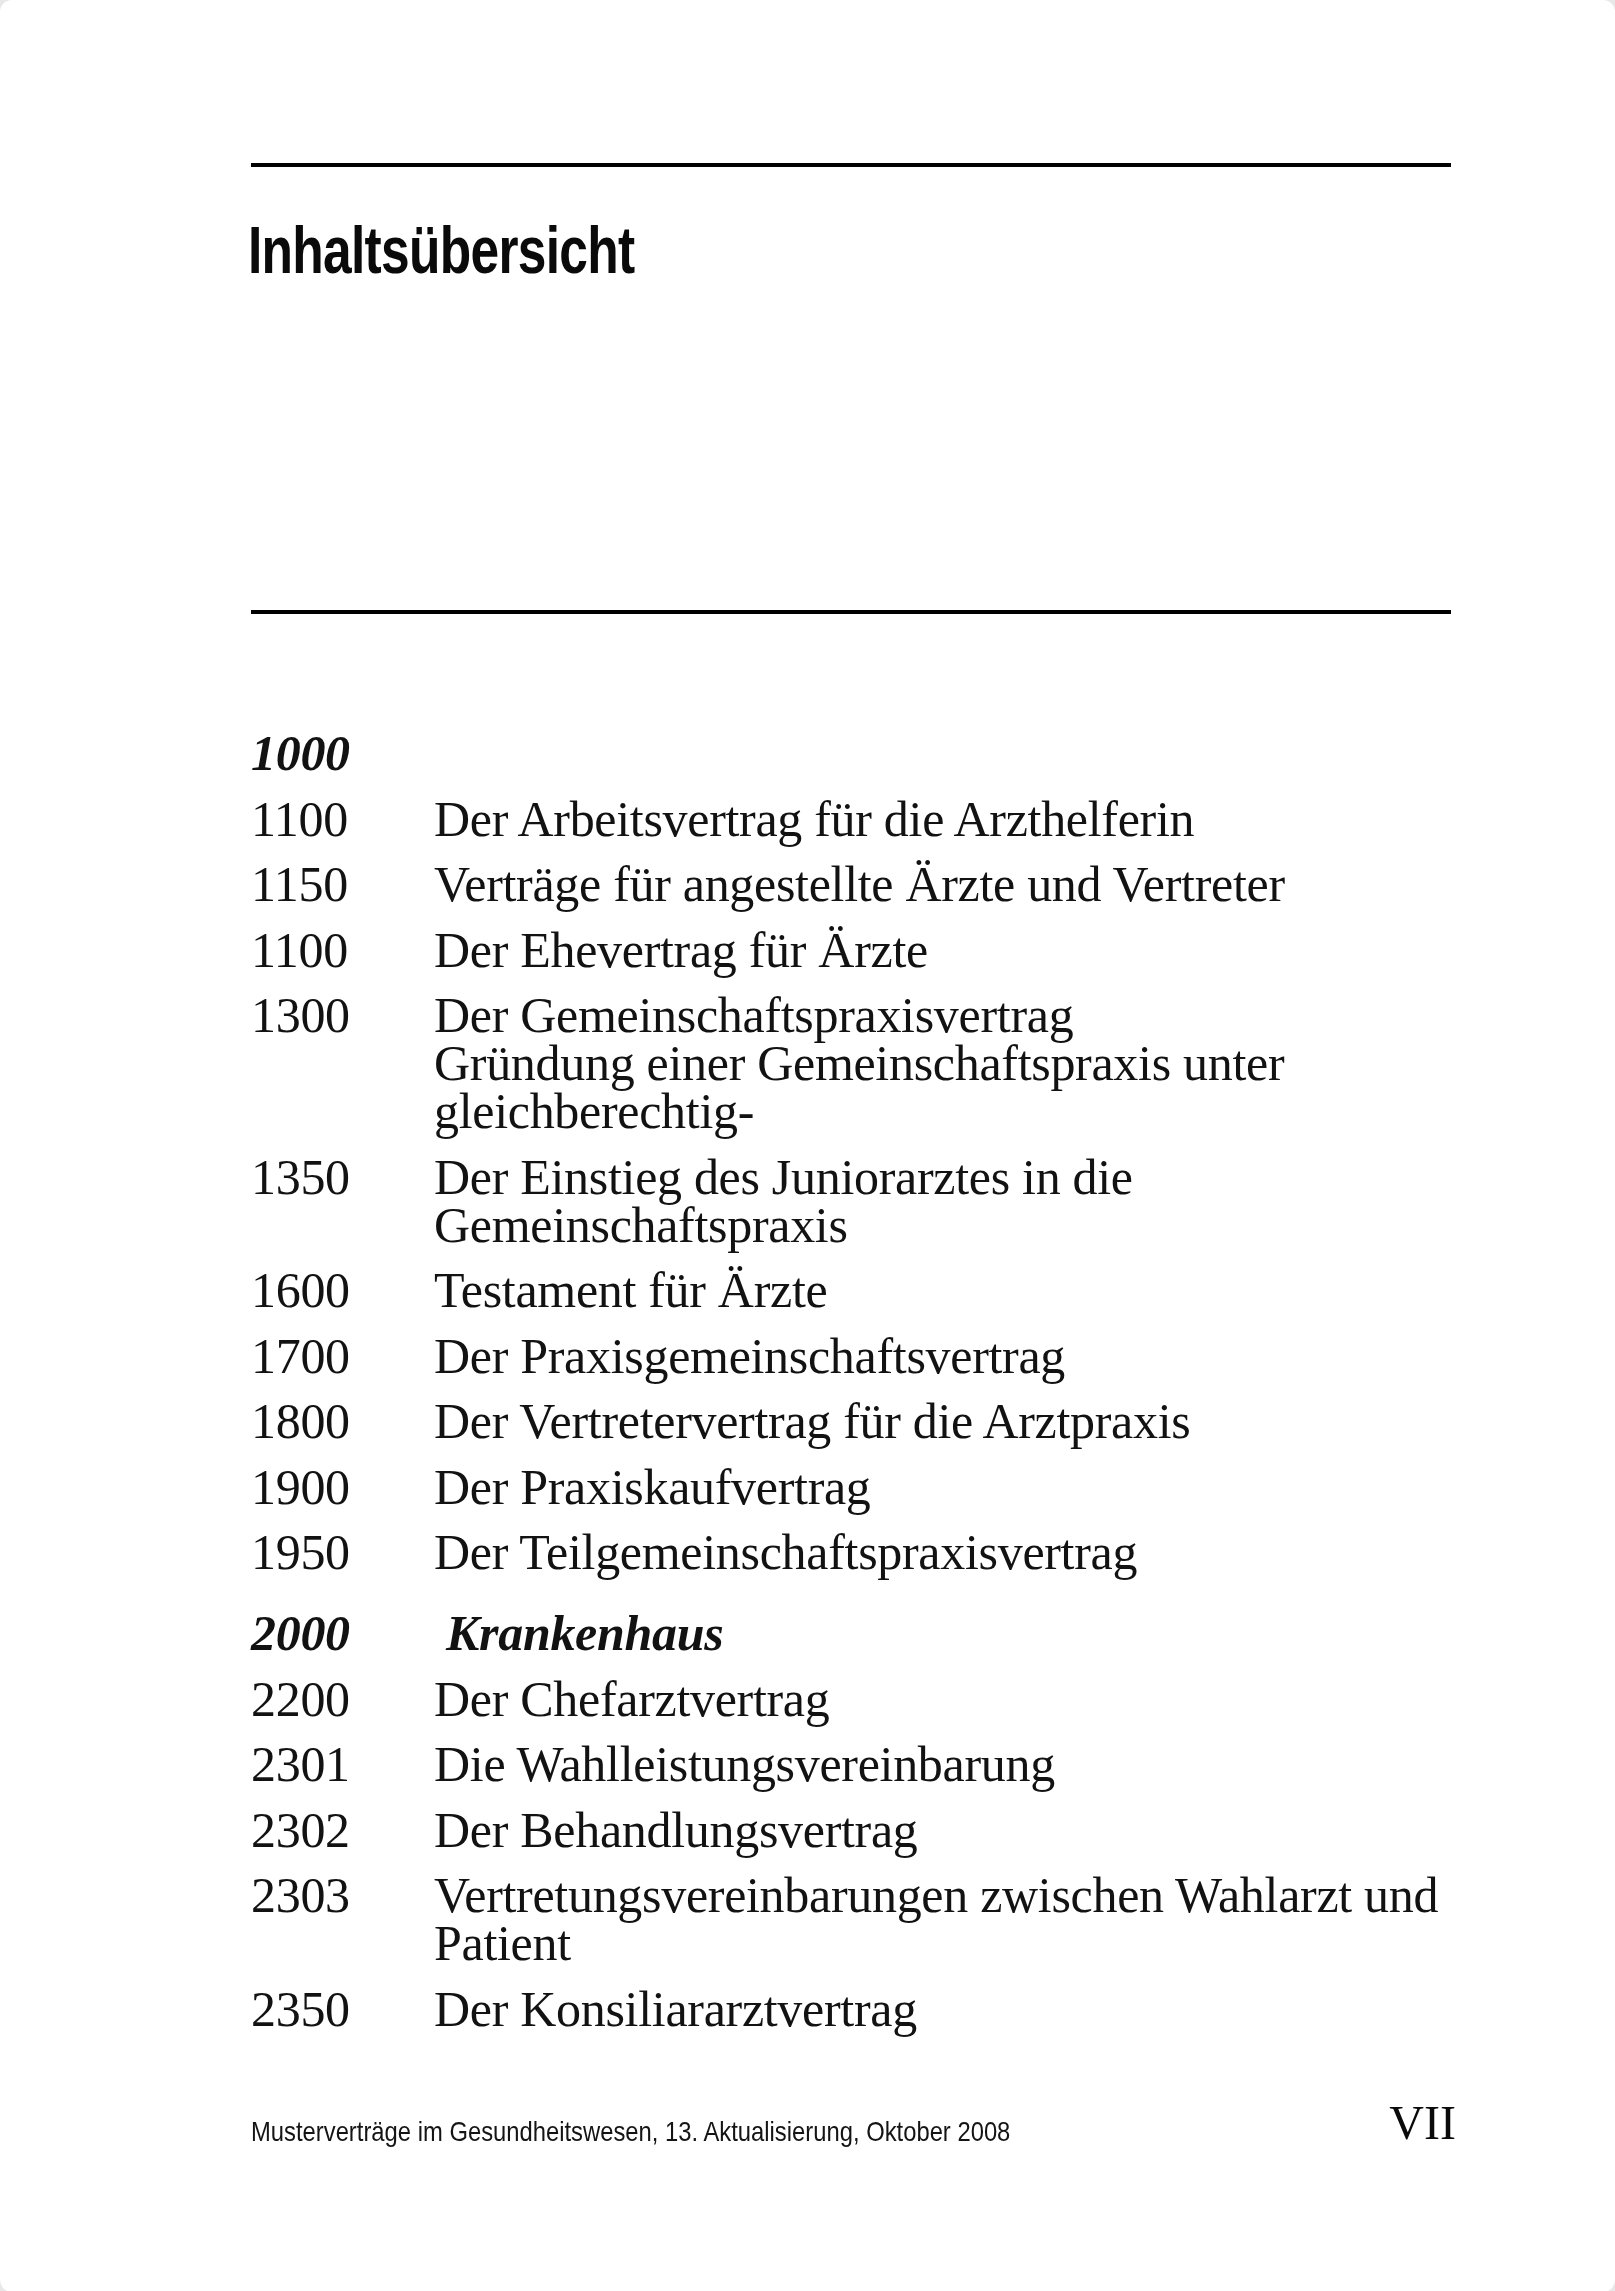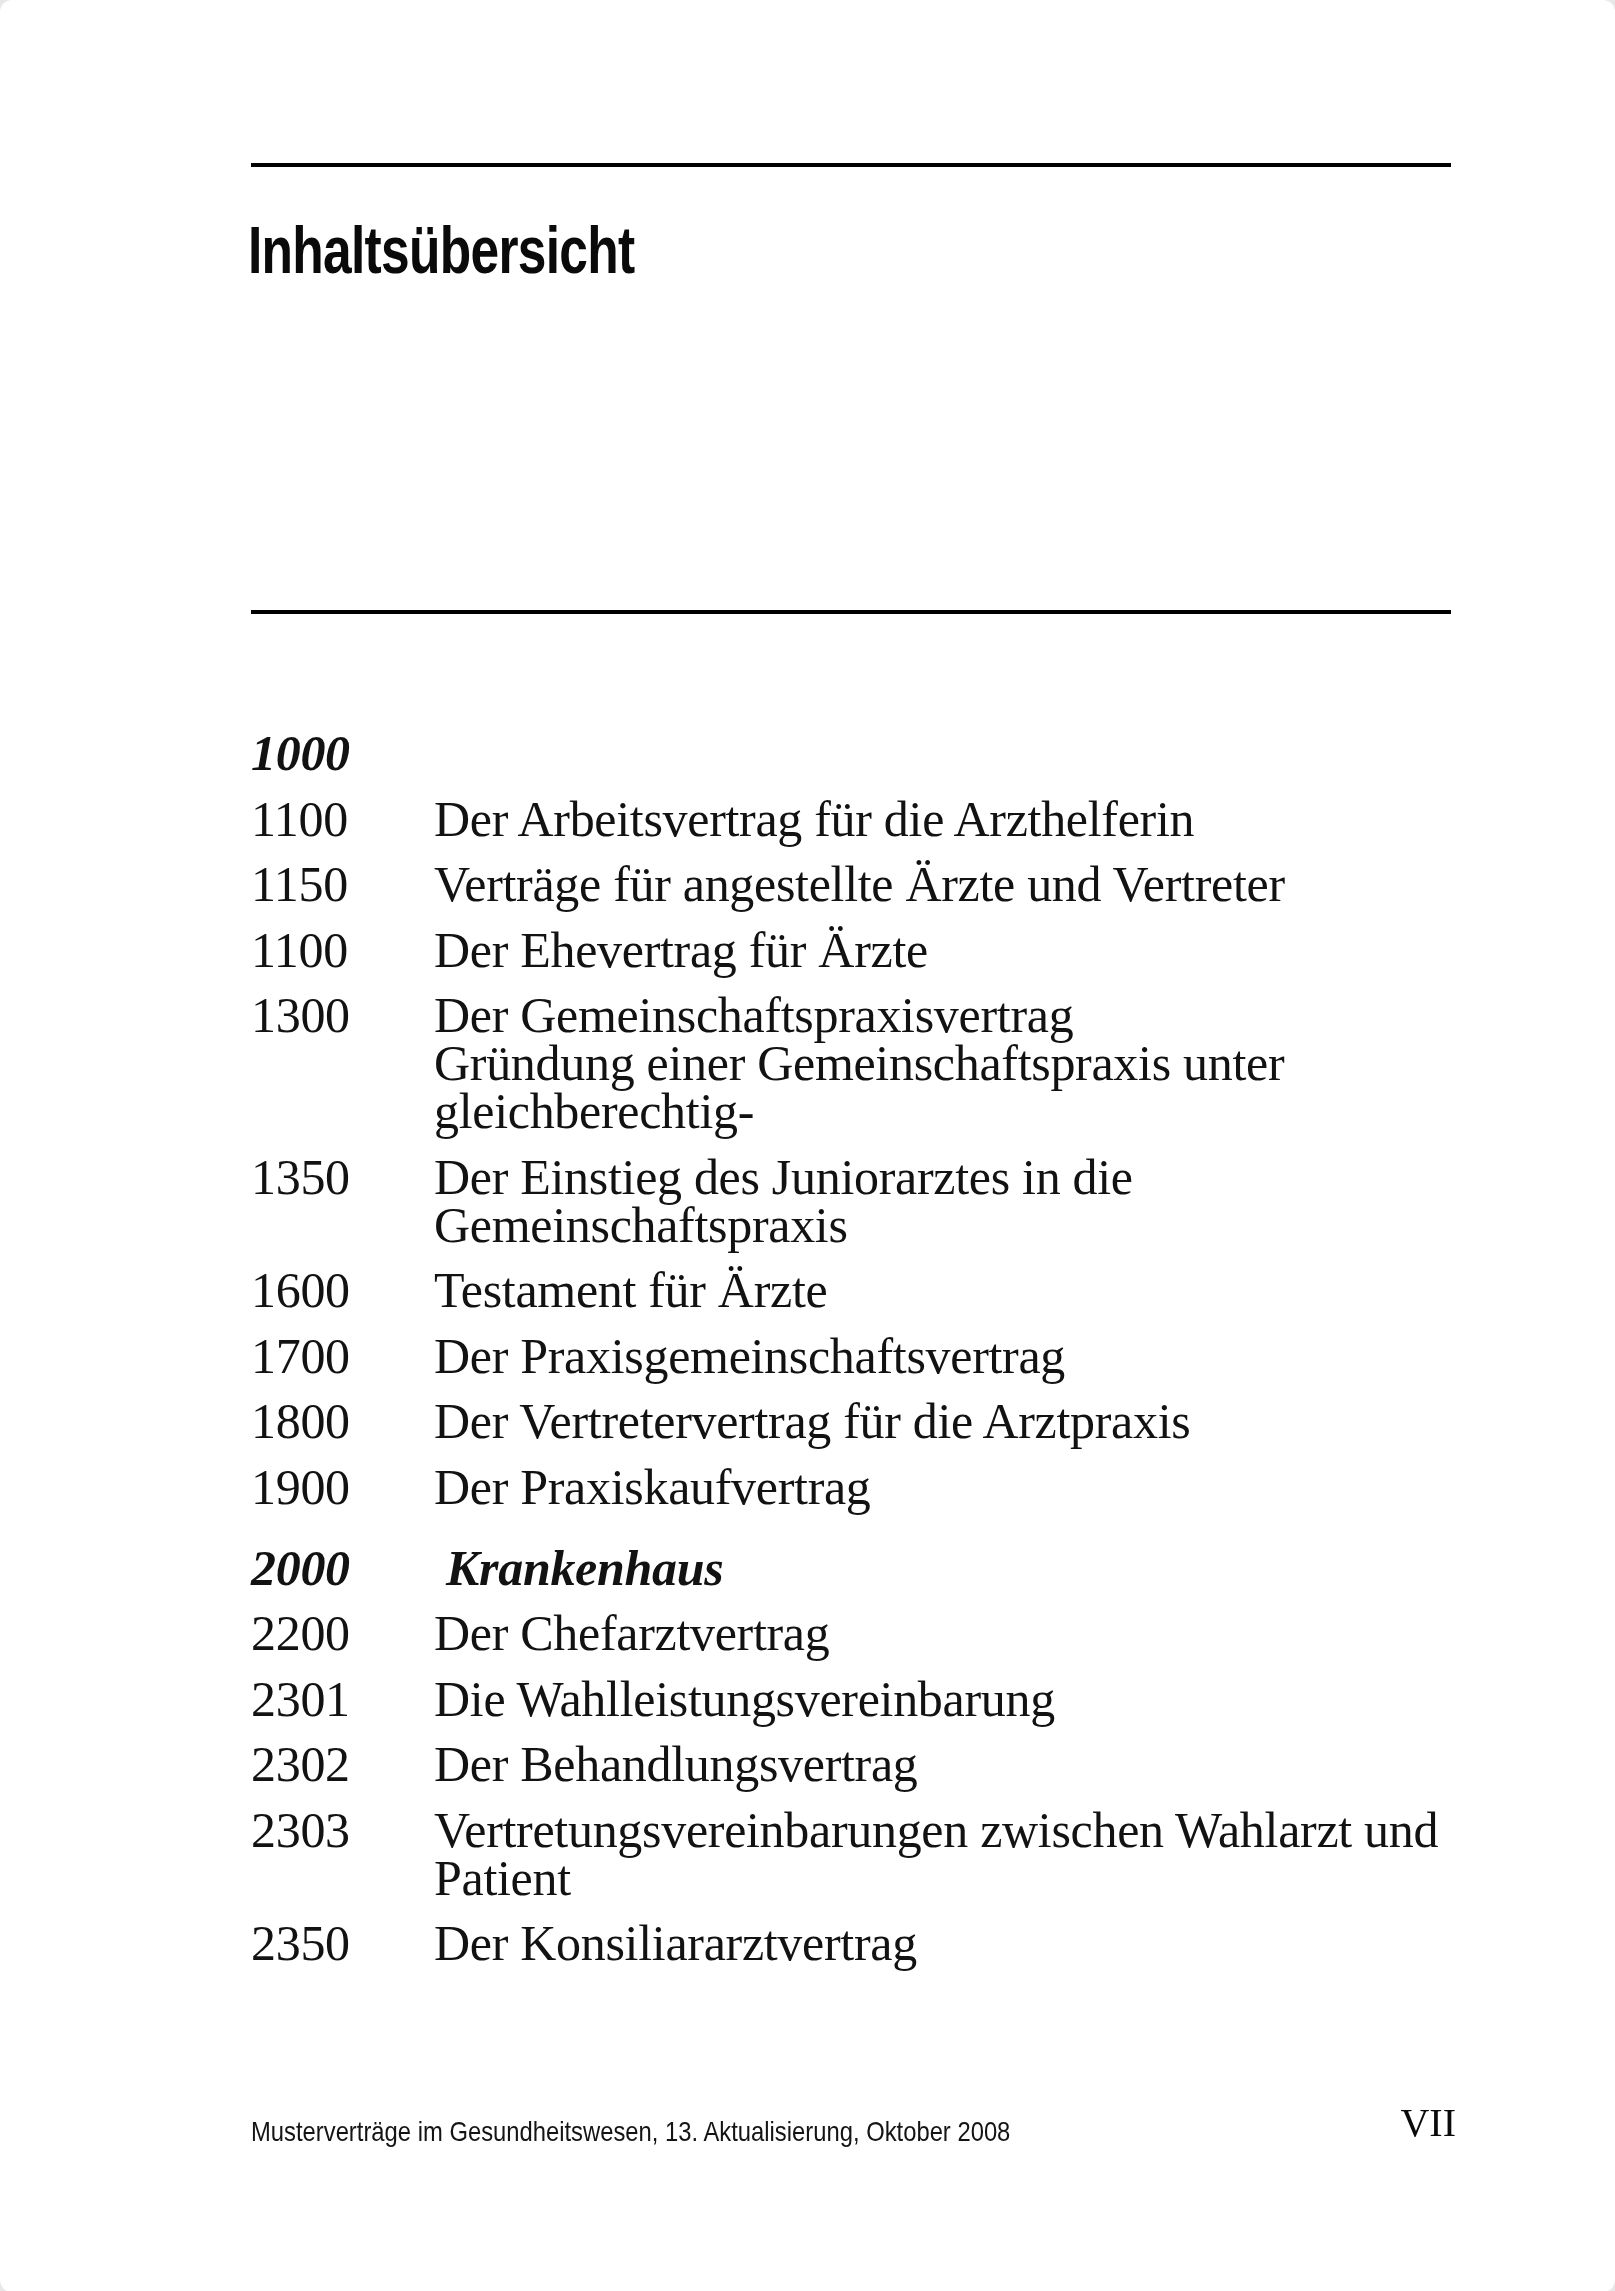--- a/index.html
+++ b/index.html
@@ -71,21 +71,21 @@
     color: #141414;
   }
   .page-number {
     position: absolute;
     left: 1292px;
     top: 2097px;
     width: 164px;
     margin: 0;
     text-align: right;
     font-family: "Liberation Serif", serif;
-    font-size: 40px;
+    font-size: 48px;
     line-height: 52px;
     color: #0a0a0a;
   }
 </style>
 </head>
 <body>
 
 <div class="page">
 
   <div class="rule rule-top"></div>
@@ -142,20 +142,24 @@
     <div class="toc-row">
       <span class="toc-number">1800</span>
       <span class="toc-title">Der Vertretervertrag für die Arztpraxis</span>
     </div>
 
     <div class="toc-row">
       <span class="toc-number">1900</span>
       <span class="toc-title">Der Praxiskaufvertrag</span>
     </div>
 
+    <div class="toc-row">
+      <span class="toc-number">1950</span>
+      <span class="toc-title">Der Teilgemeinschaftspraxisvertrag</span>
+    </div>
 
     <div class="toc-row section section-gap">
       <span class="toc-number">2000</span>
       <span class="toc-title">Krankenhaus</span>
     </div>
 
     <div class="toc-row">
       <span class="toc-number">2200</span>
       <span class="toc-title">Der Chefarztvertrag</span>
     </div>

